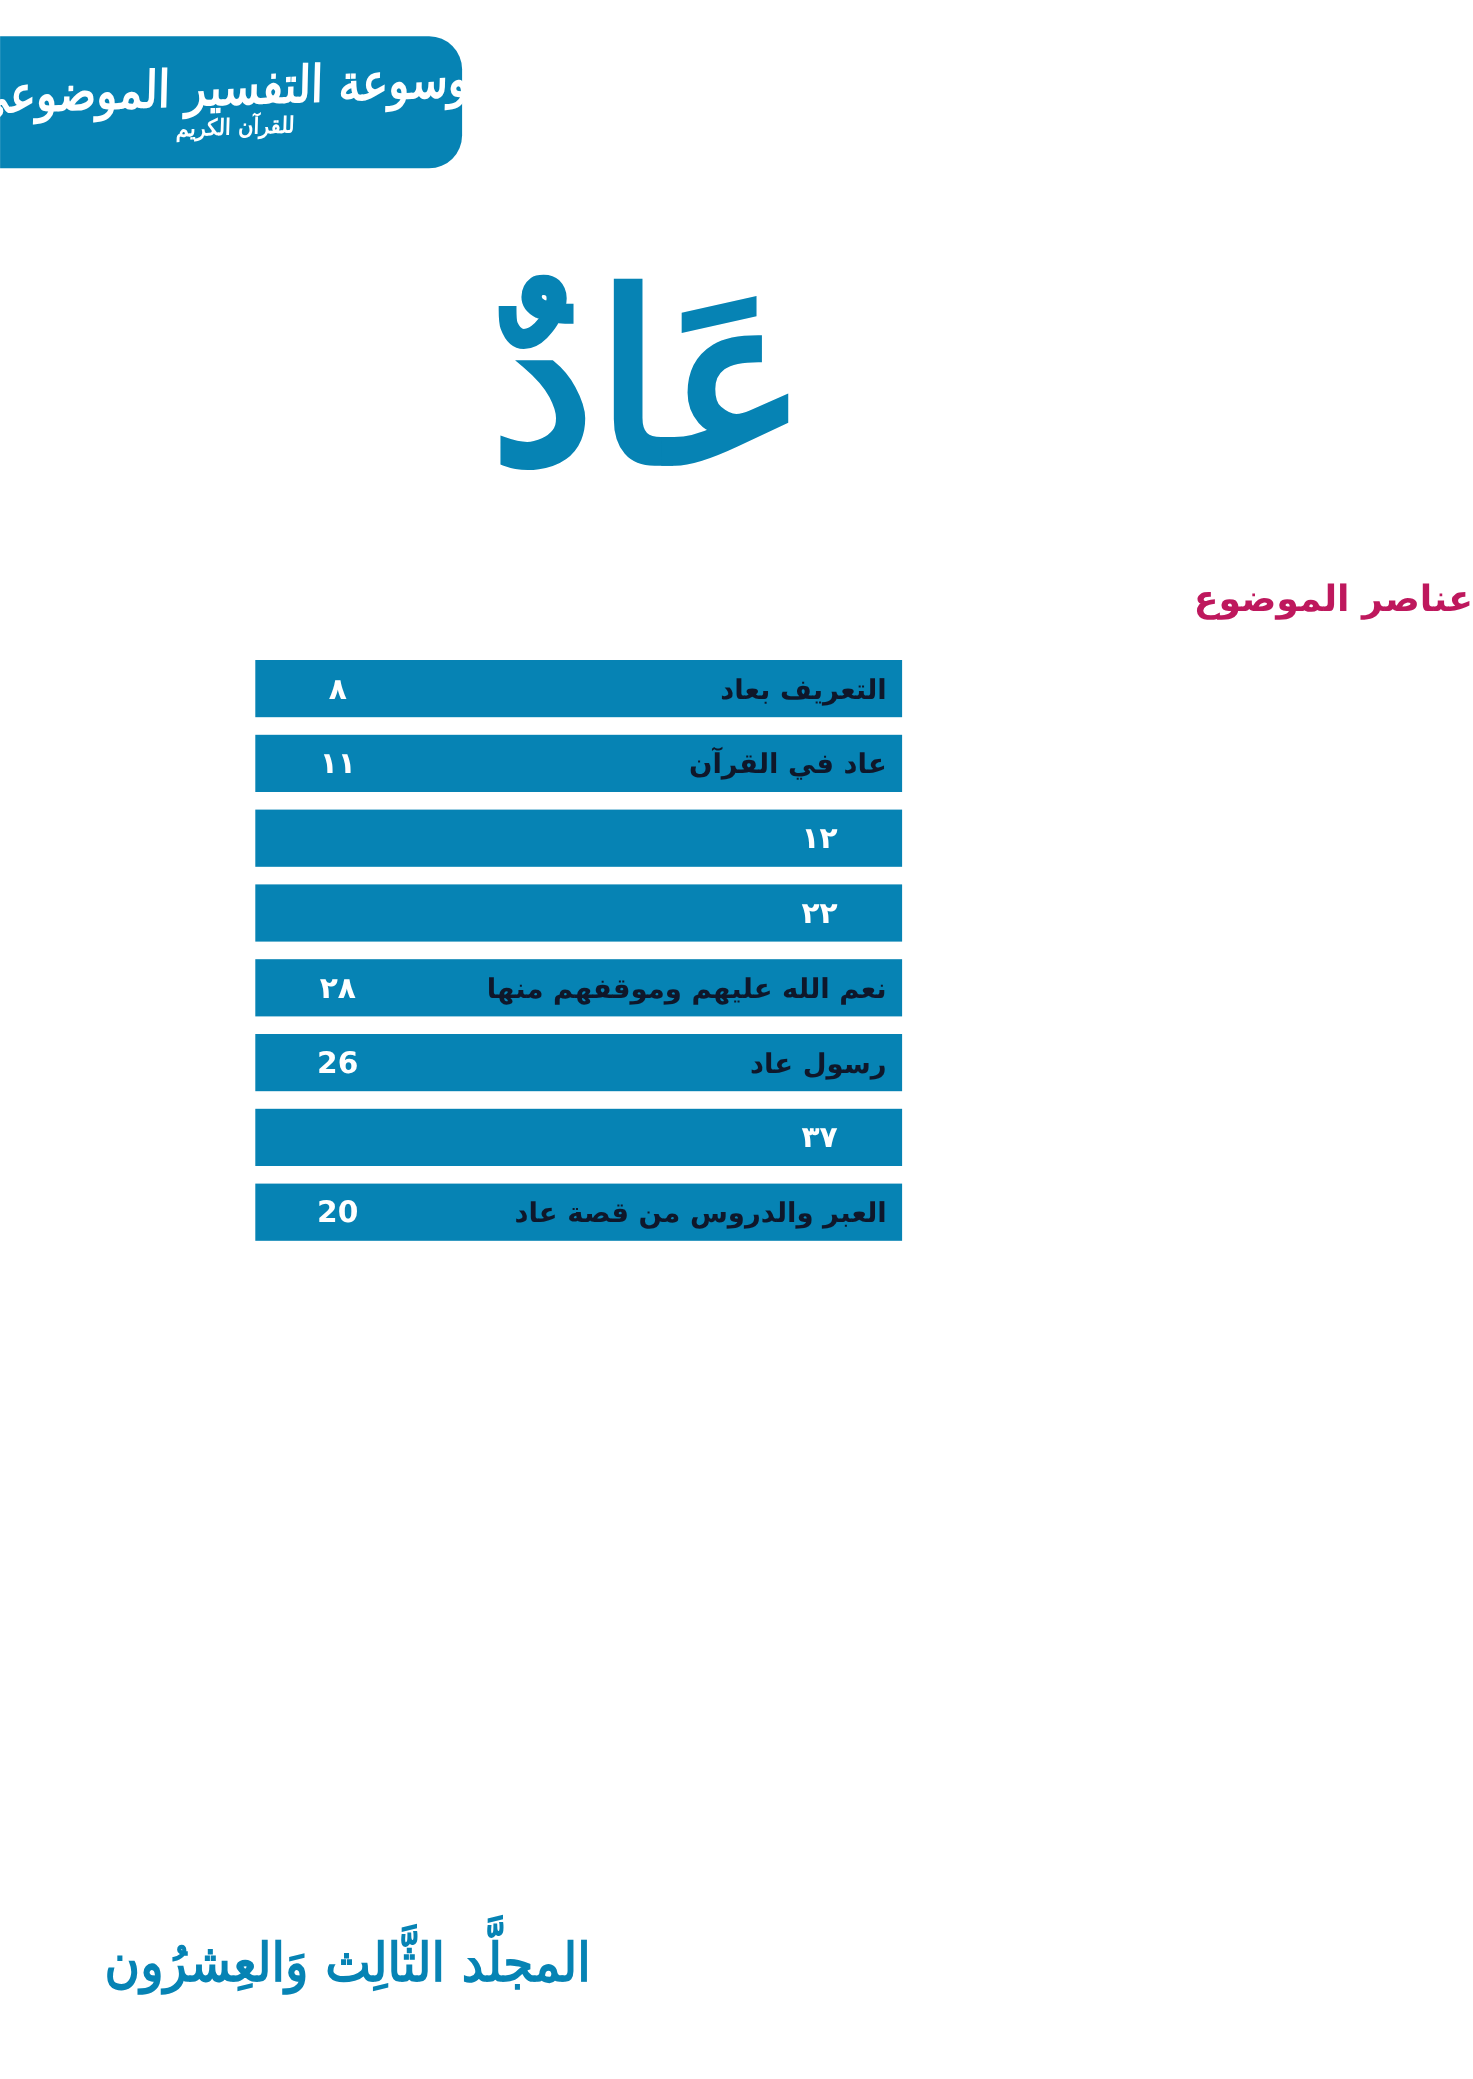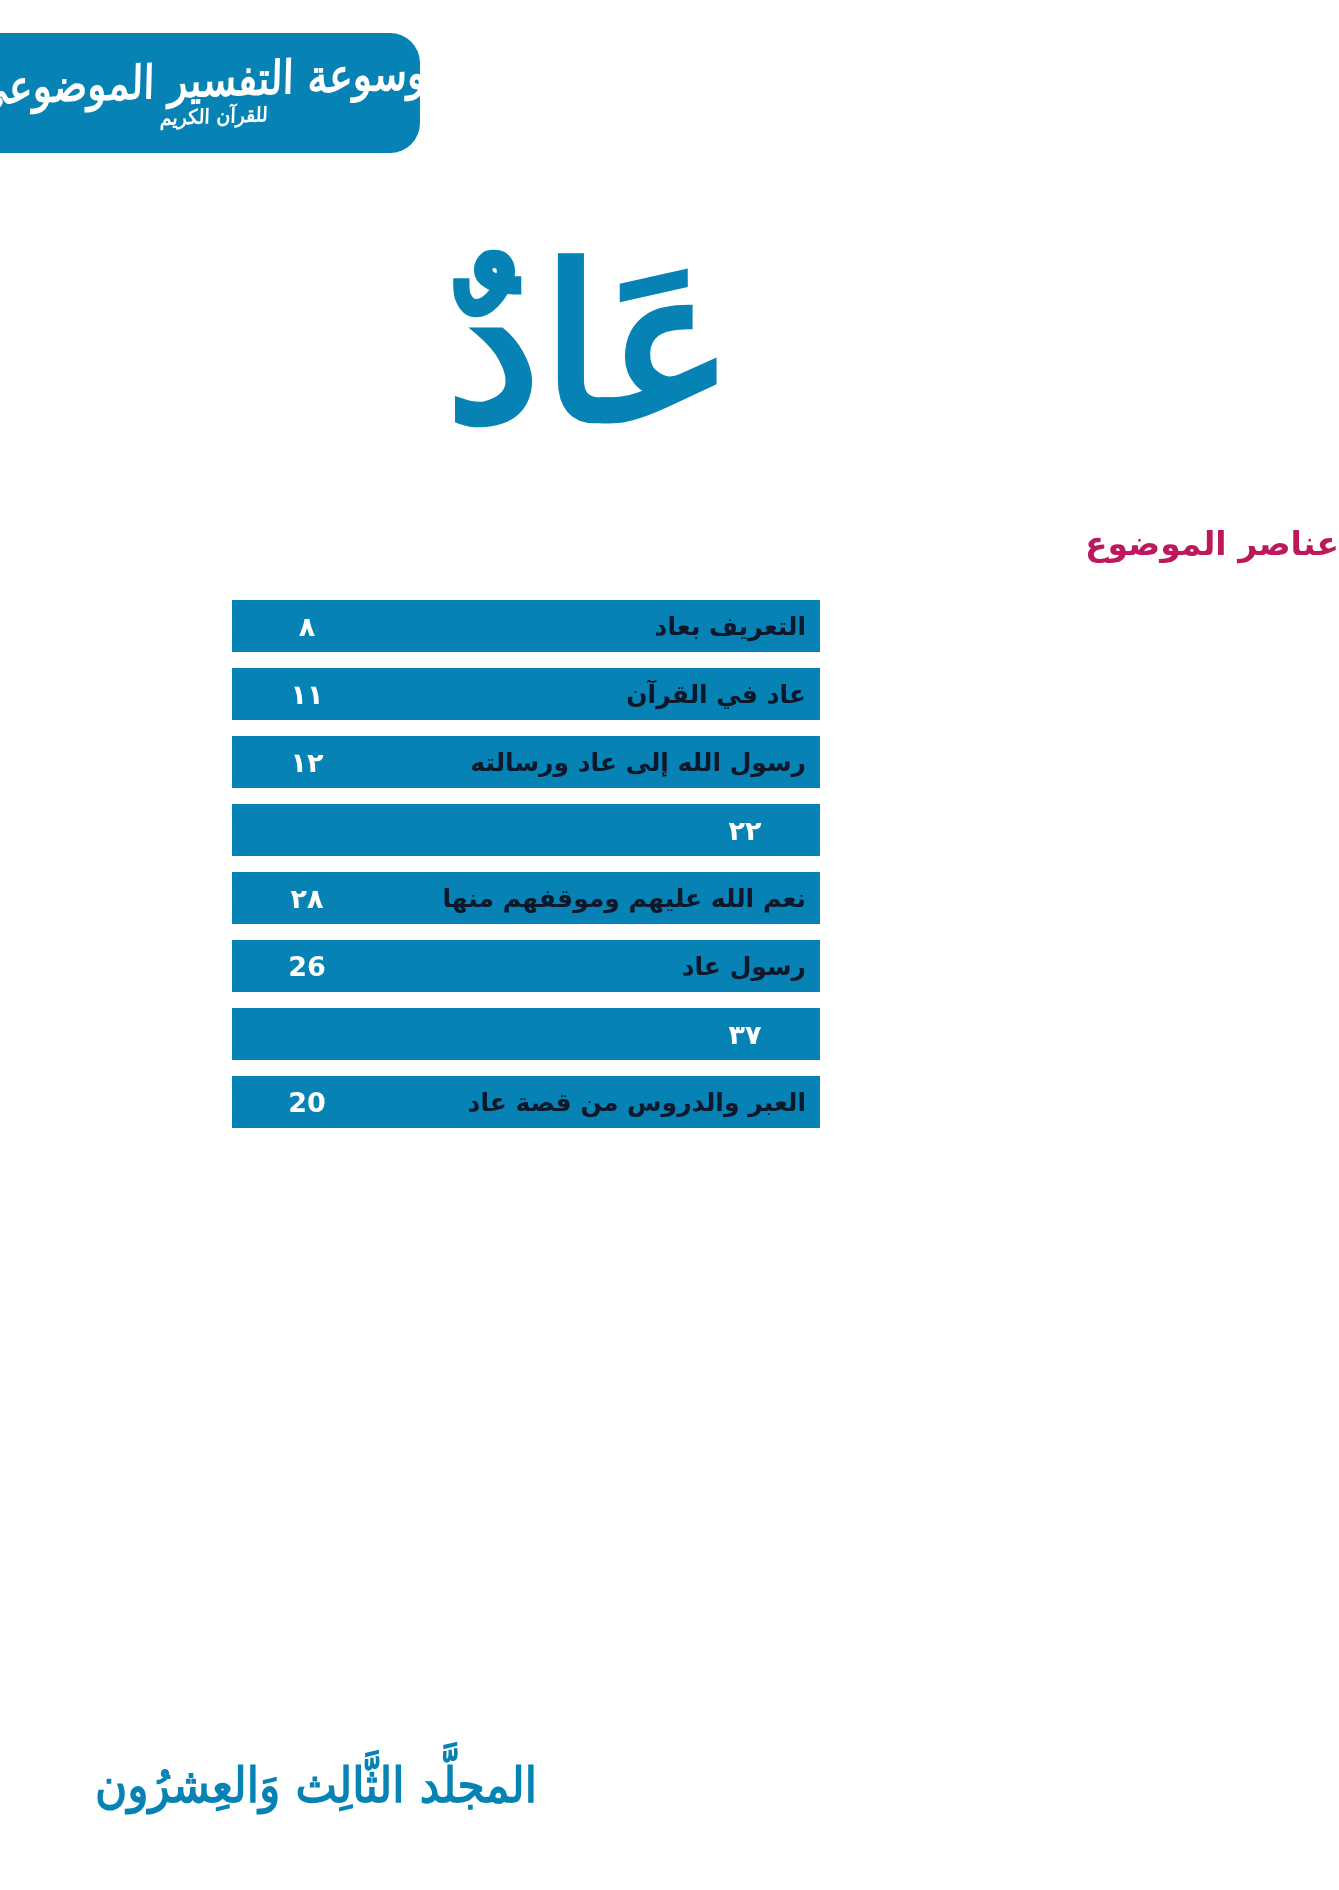--- a/index.html
+++ b/index.html
@@ -161,21 +161,20 @@
     <span class="toc-label">التعريف بعاد</span>
     <span class="toc-page">٨</span>
   </div>
 
   <div class="toc-row">
     <span class="toc-label">عاد في القرآن</span>
     <span class="toc-page">١١</span>
   </div>
 
   <div class="toc-row">
-    <span class="toc-label">رسول الله إلى عاد ورسالته</span>
     <span class="toc-page">١٢</span>
   </div>
 
   <div class="toc-row">
     <span class="toc-page">٢٢</span>
   </div>
 
   <div class="toc-row">
     <span class="toc-label">نعم الله عليهم وموقفهم منها</span>
     <span class="toc-page">٢٨</span>

